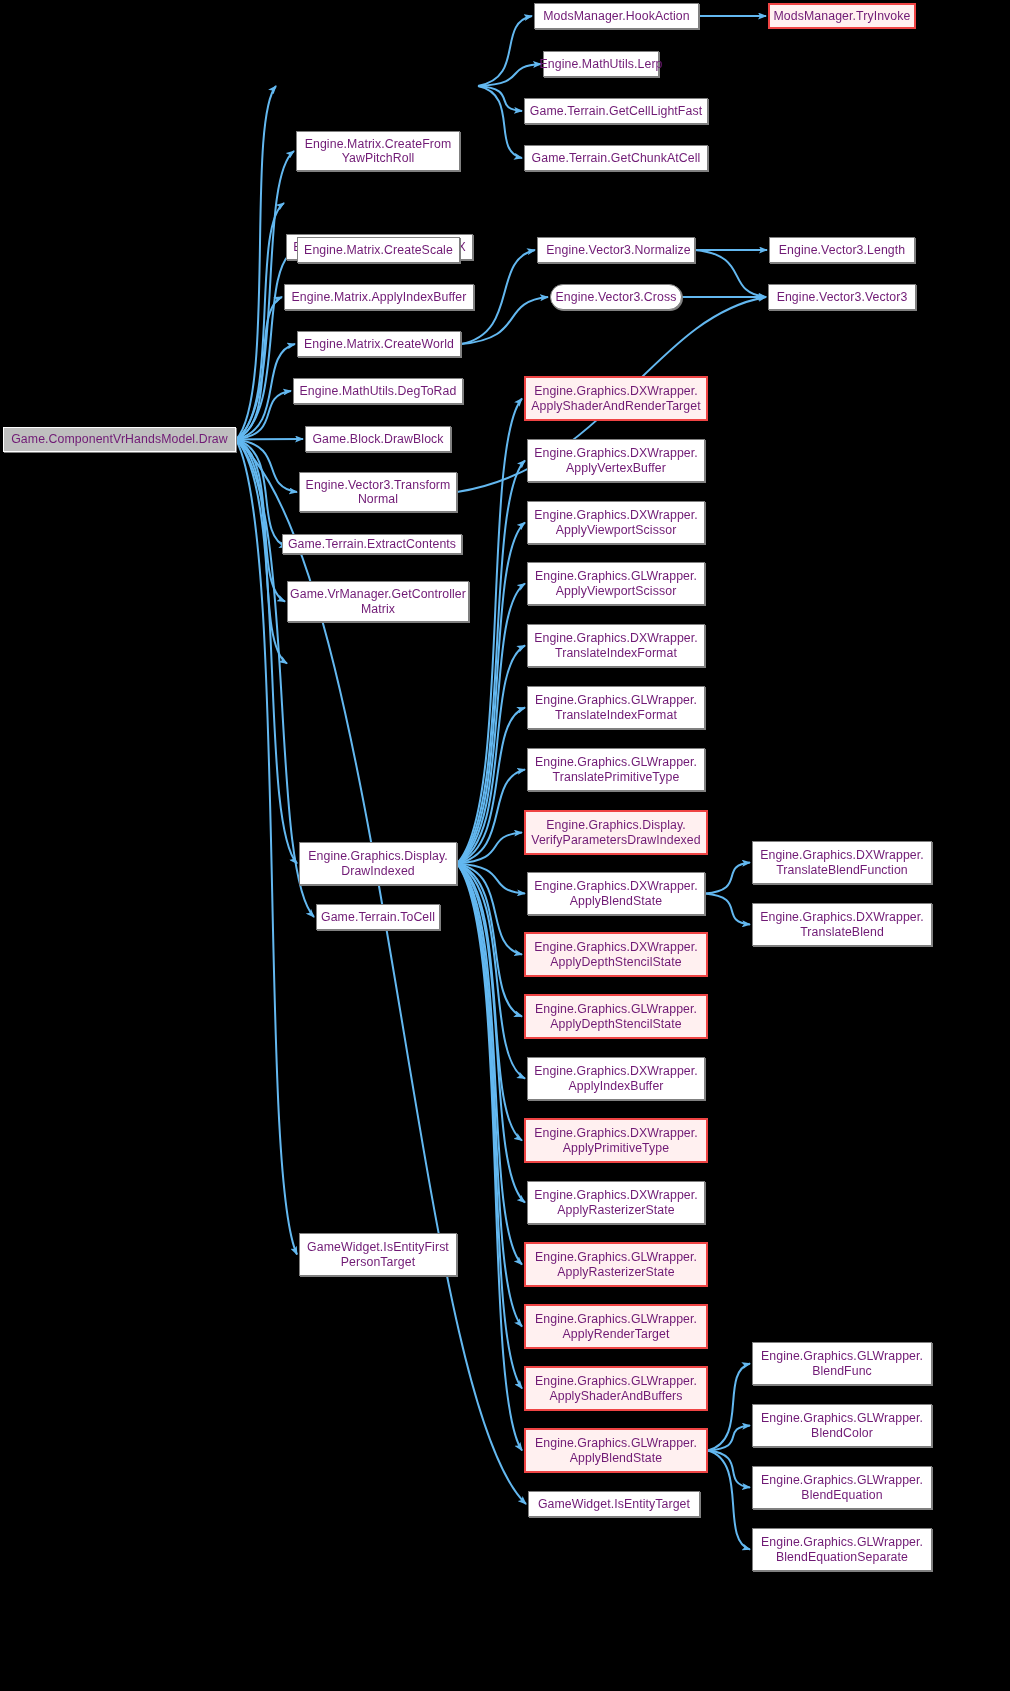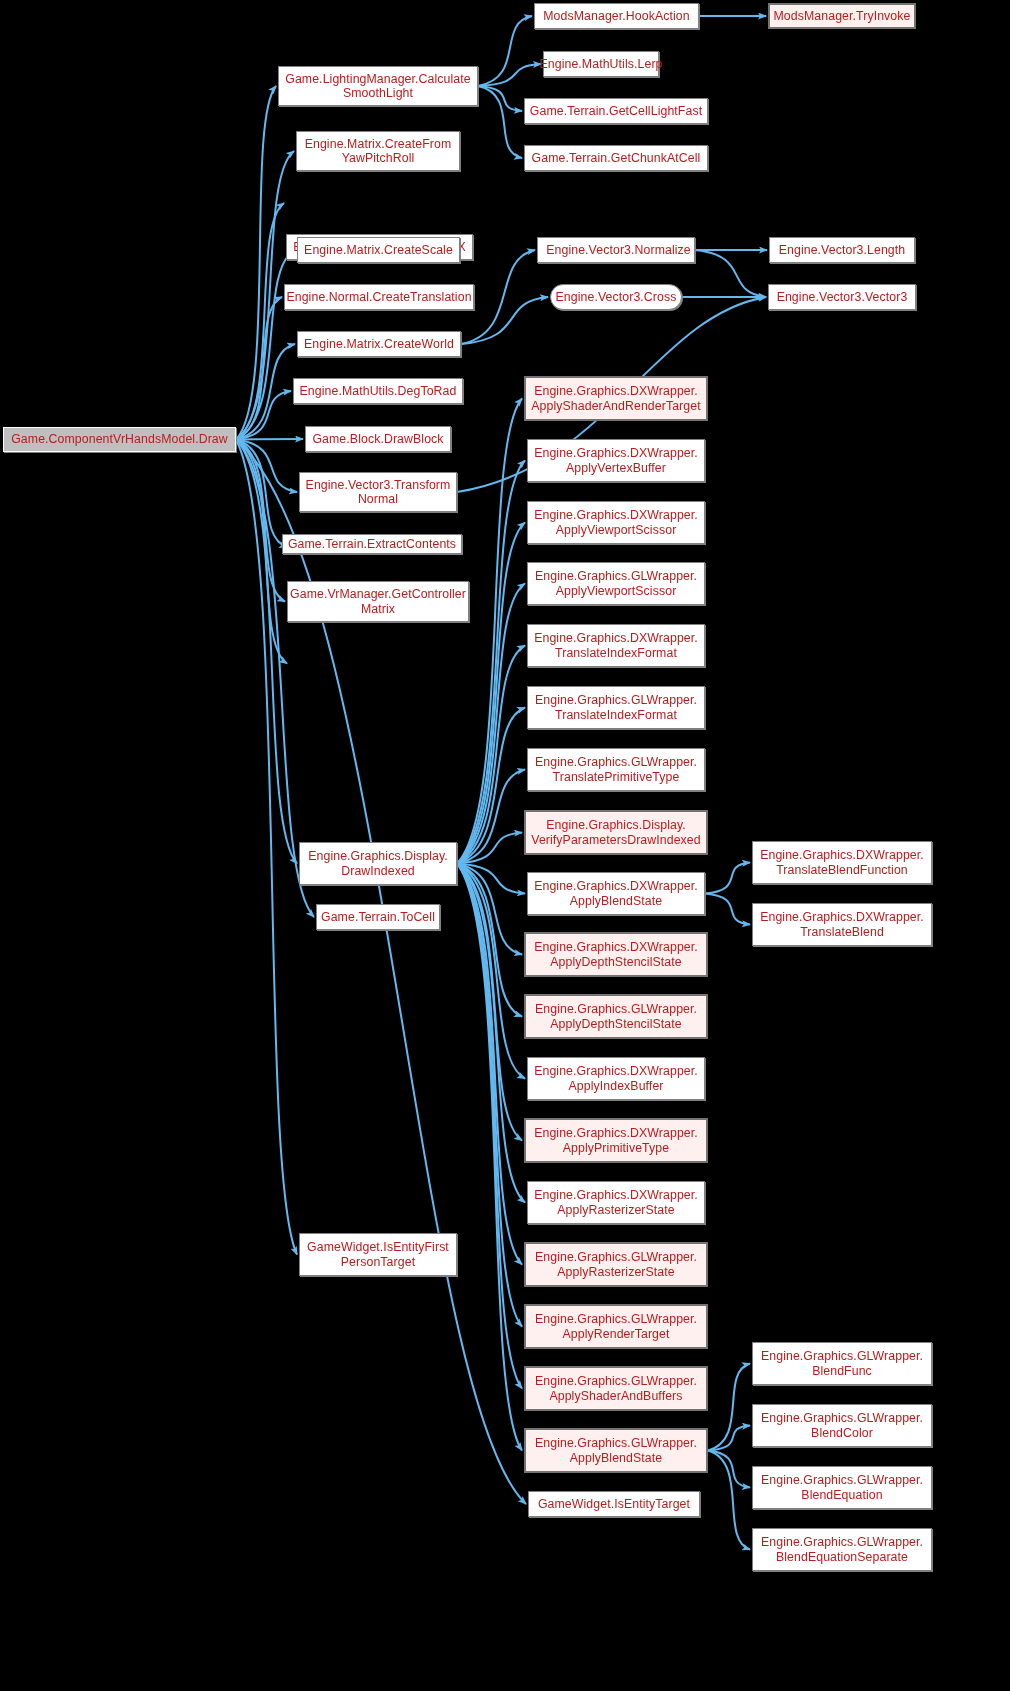--- a/index.html
+++ b/index.html
@@ -25,34 +25,34 @@
   .node {
     position: absolute;
     box-sizing: border-box;
     display: flex;
     align-items: center;
     justify-content: center;
     text-align: center;
     background: #ffffff;
     border: 1px solid #808080;
     box-shadow: 1px 1px 0 0 #808080;
-    color: #b91c1c;
+    color: #701a75;
     font-size: 12.3px;
     line-height: 1.18;
     letter-spacing: 0.1px;
     white-space: pre-line;
     padding: 0 3px;
   }
   .node.root {
     background: #bfbfbf;
     border: 1px solid #ffffff;
   }
   .node.highlight {
     background: #fff0f0;
-    border: 2px solid #737373;
+    border: 2px solid #ef4444;
     box-shadow: none;
   }
 </style>
 </head>
 <body>
 
 <div id="canvas">
   <svg id="edges" viewBox="0 0 1010 1691">
     <defs>
       <marker id="arrow" markerWidth="9" markerHeight="7" refX="8" refY="3.5" orient="auto" markerUnits="userSpaceOnUse">
@@ -109,30 +109,28 @@
         <path d="M705,893.5 C747.75,897.22 717.9375,921.4 750,924.5" fill="none" stroke="#63b8f0" stroke-width="2" marker-end="url(#arrow)"></path>
         <path d="M708,1450.5 C749.1,1440.06 719.175,1372.2 750,1363.5" fill="none" stroke="#63b8f0" stroke-width="2" marker-end="url(#arrow)"></path>
         <path d="M708,1450.5 C749.1,1447.5 719.175,1428 750,1425.5" fill="none" stroke="#63b8f0" stroke-width="2" marker-end="url(#arrow)"></path>
         <path d="M708,1450.5 C749.1,1454.94 719.175,1483.8 750,1487.5" fill="none" stroke="#63b8f0" stroke-width="2" marker-end="url(#arrow)"></path>
         <path d="M708,1450.5 C749.1,1462.38 719.175,1539.6 750,1549.5" fill="none" stroke="#63b8f0" stroke-width="2" marker-end="url(#arrow)"></path>
       </g>
   </svg>
 <div class="node root" style="left: 3px; top: 427px; width: 233px; height: 25px;">Game.ComponentVrHandsModel.Draw</div>
     <div class="node" style="left: 534px; top: 3px; width: 165px; height: 26px;">ModsManager.HookAction</div>
     <div class="node highlight" style="left: 768px; top: 3px; width: 148px; height: 26px;">ModsManager.TryInvoke</div>
-    <div class="node" style="left: 278px; top: 66px; width: 200px; height: 40px;">Game.LightingManager.Calculate
-SmoothLight</div>
     <div class="node" style="left: 543px; top: 51px; width: 116px; height: 26px;">Engine.MathUtils.Lerp</div>
     <div class="node" style="left: 524px; top: 98px; width: 184px; height: 26px;">Game.Terrain.GetCellLightFast</div>
     <div class="node" style="left: 524px; top: 145px; width: 184px; height: 26px;">Game.Terrain.GetChunkAtCell</div>
     <div class="node" style="left: 296px; top: 131px; width: 164px; height: 40px;">Engine.Matrix.CreateFrom
 YawPitchRoll</div>
     <div class="node" style="left: 286px; top: 190px; width: 187px; height: 26px; margin-top: 44px;">Engine.Matrix.CreateRotationX</div>
     <div class="node" style="left: 297px; top: 237px; width: 163px; height: 26px;">Engine.Matrix.CreateScale</div>
-    <div class="node" style="left: 284px; top: 284px; width: 190px; height: 26px;">Engine.Normal.CreateTranslation</div>
+    <div class="node" style="left: 284px; top: 284px; width: 190px; height: 26px;">Engine.Matrix.ApplyIndexBuffer</div>
     <div class="node" style="left: 297px; top: 331px; width: 164px; height: 26px;">Engine.Matrix.CreateWorld</div>
     <div class="node" style="left: 293px; top: 378px; width: 170px; height: 26px;">Engine.MathUtils.DegToRad</div>
     <div class="node" style="left: 305px; top: 426px; width: 146px; height: 26px;">Game.Block.DrawBlock</div>
     <div class="node" style="left: 299px; top: 472px; width: 158px; height: 40px;">Engine.Vector3.Transform
 Normal</div>
     <div class="node" style="left: 282px; top: 534px; width: 180px; height: 20px;">Game.Terrain.ExtractContents</div>
     <div class="node" style="left: 287px; top: 581px; width: 182px; height: 41px;">Game.VrManager.GetController
 Matrix</div>
     <div class="node" style="left: 537px; top: 237px; width: 158px; height: 26px; padding-left: 8px;">Engine.Vector3.Normalize</div>
     <div class="node" style="left: 769px; top: 237px; width: 146px; height: 26px;">Engine.Vector3.Length</div>

